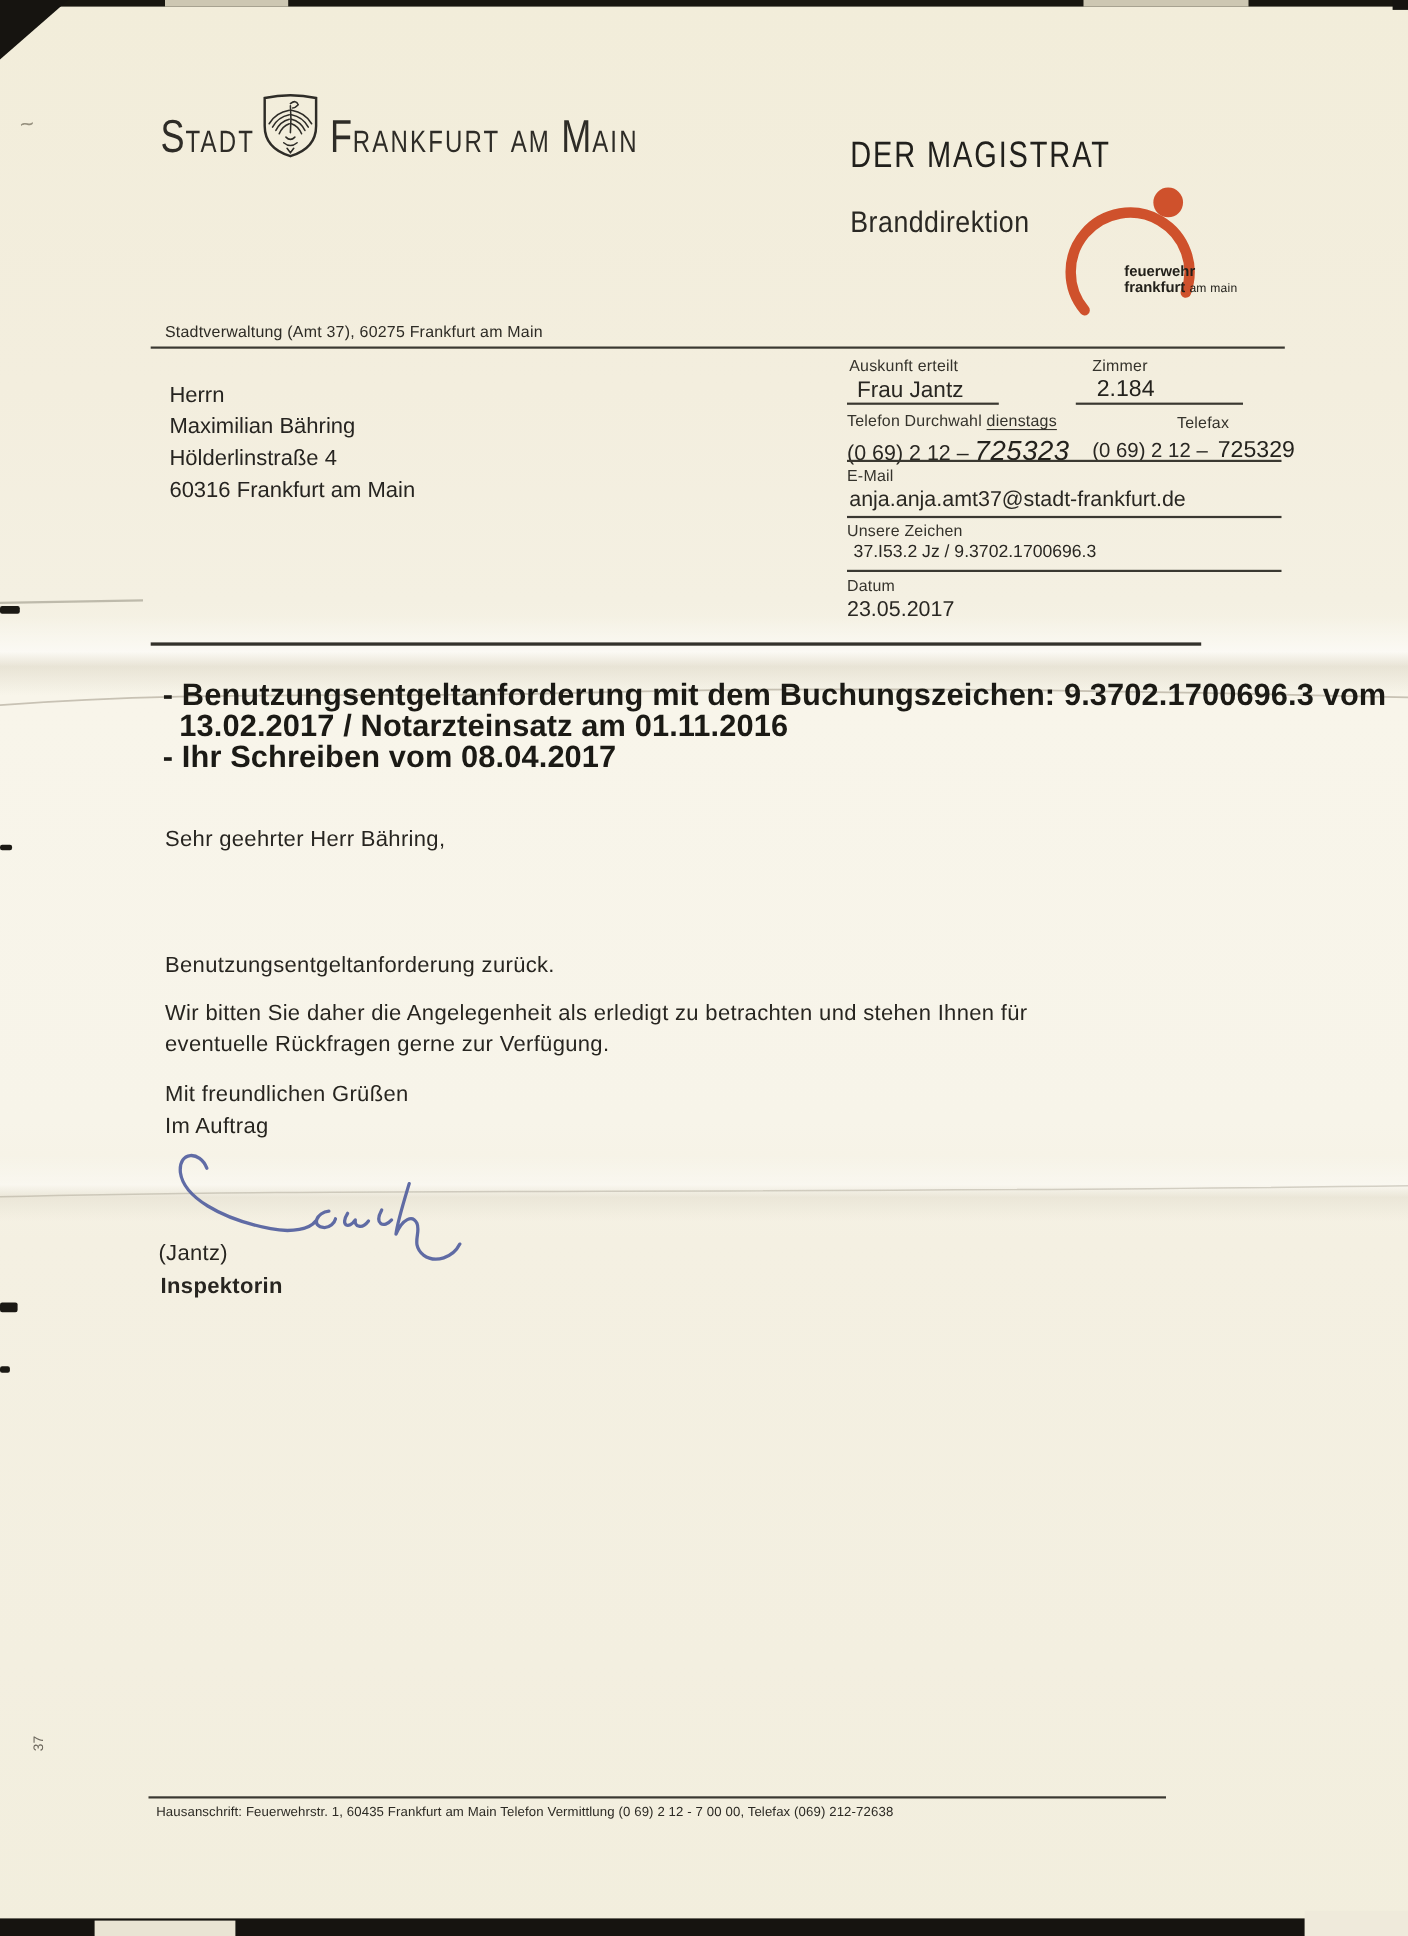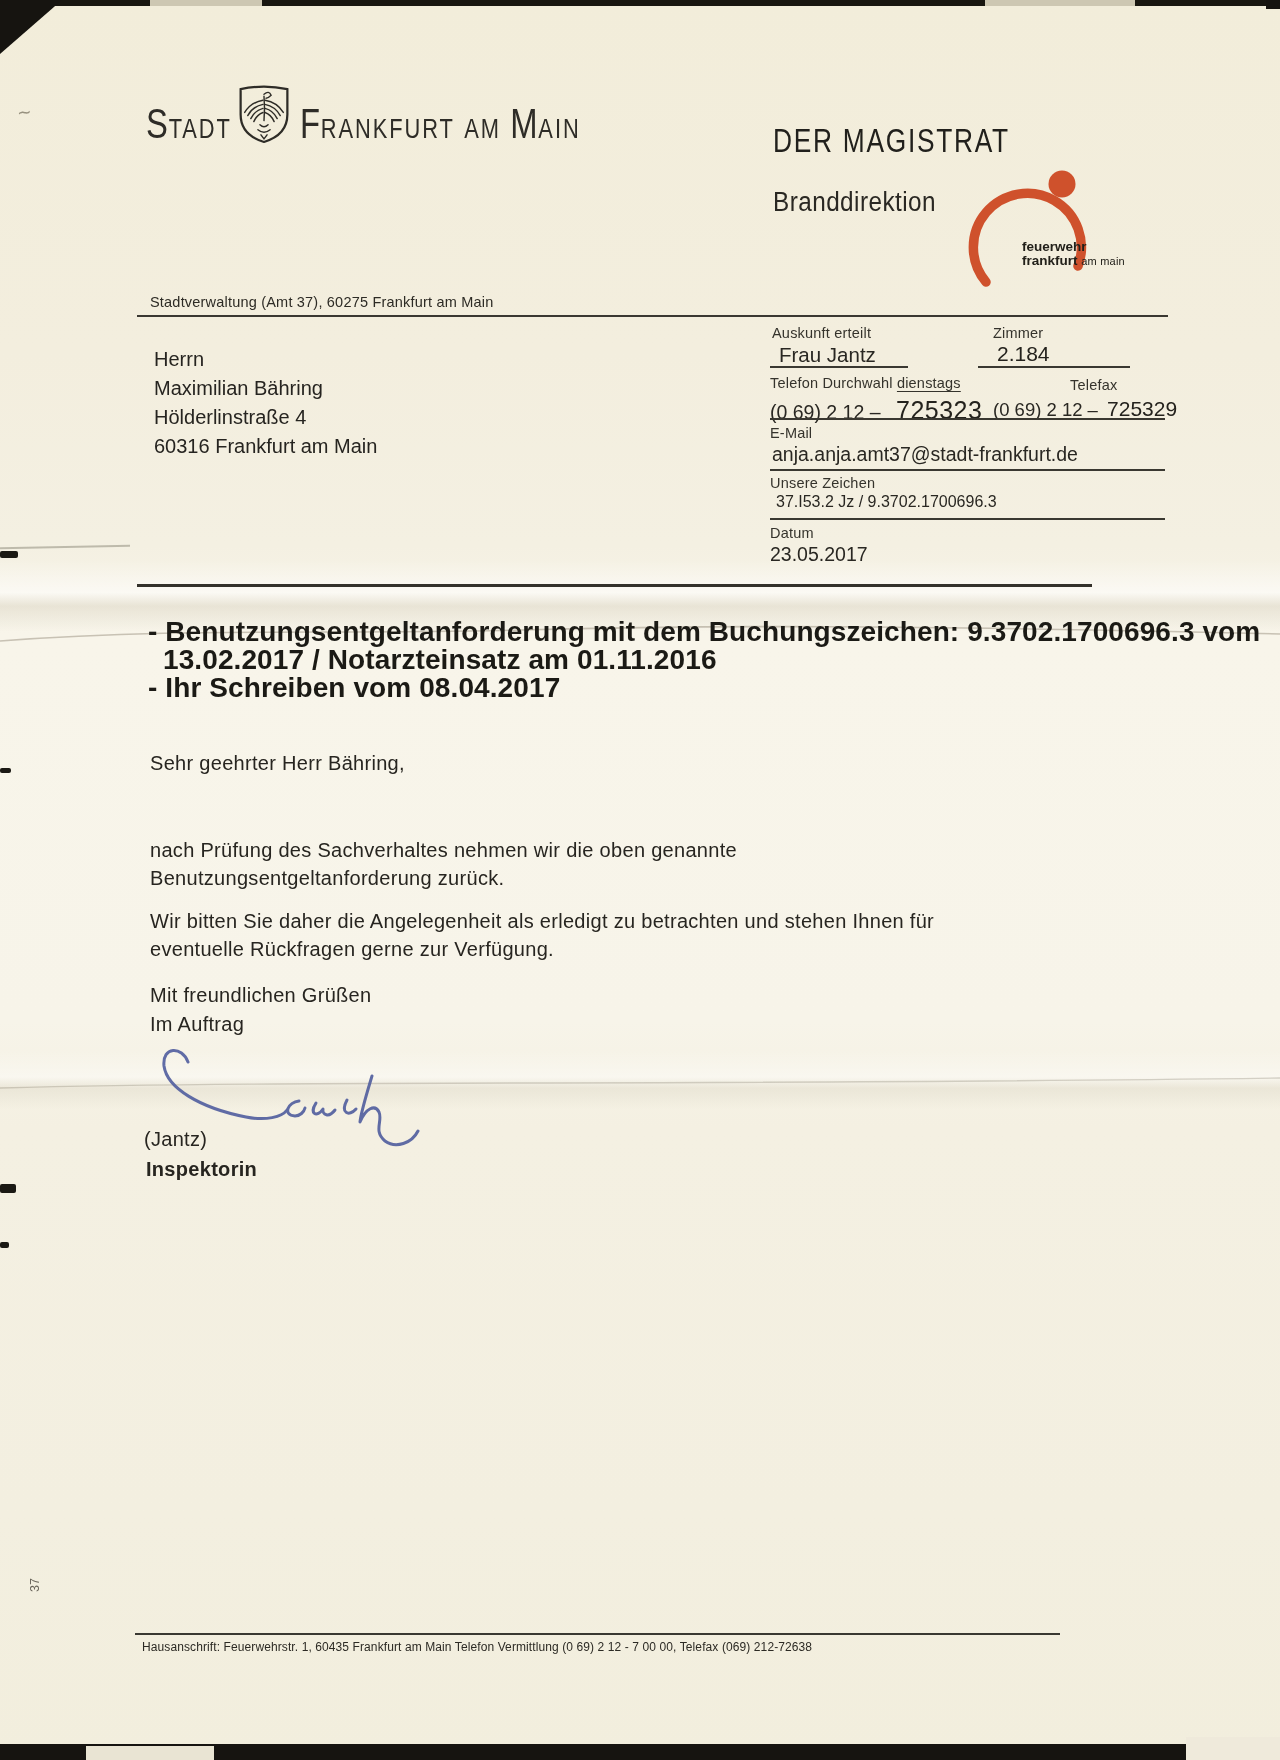--- a/index.html
+++ b/index.html
@@ -111,21 +111,21 @@
   <div class="abs mednum" style="left:997px;top:342px;">2.184</div>
   <div class="rule" style="left:770px;top:366px;width:138px;height:2px;"></div>
   <div class="rule" style="left:978px;top:366px;width:152px;height:2px;"></div>
 
   <div class="abs lbl" style="left:770px;top:375px;">
     <span>Telefon Durchwahl</span>
     <span class="u">dienstags</span>
   </div>
   <div class="abs val" style="left:770px;top:396px;">
     <span>(0 69) 2 12 –</span>
-    <span class="bignum" style="margin-left:10px;">725323</span>
+    <span class="bignum" style="font-style:italic;">725323</span>
   </div>
   <div class="abs lbl" style="left:1070px;top:377px;">Telefax</div>
   <div class="abs val" style="left:993px;top:397px;font-size:18.5px;">
     <span>(0 69) 2 12 –</span>
     <span class="mednum" style="margin-left:4px;">725329</span>
   </div>
   <div class="rule" style="left:770px;top:418px;width:395px;height:2px;"></div>
 
   <div class="abs lbl" style="left:770px;top:425px;">E-Mail</div>
   <div class="abs val" style="left:772px;top:443px;">anja.anja.amt37@stadt-frankfurt.de</div>
@@ -138,21 +138,20 @@
   <div class="abs lbl" style="left:770px;top:525px;">Datum</div>
   <div class="abs val" style="left:770px;top:543px;">23.05.2017</div>
 
   <div class="rule" style="left:137px;top:584px;width:955px;height:2.5px;background:#33312a;"></div>
 
   <div class="abs subject" style="left:148px;top:616px;">- Benutzungsentgeltanforderung mit dem Buchungszeichen: 9.3702.1700696.3 vom</div>
   <div class="abs subject" style="left:163px;top:644px;">13.02.2017 / Notarzteinsatz am 01.11.2016</div>
   <div class="abs subject" style="left:148px;top:672px;">- Ihr Schreiben vom 08.04.2017</div>
 
   <div class="abs bodytxt" style="left:150px;top:752px;">Sehr geehrter Herr Bähring,</div>
-  <div class="abs bodytxt" style="left:150px;top:839px;">nach Prüfung des Sachverhaltes nehmen wir die oben genannte</div>
   <div class="abs bodytxt" style="left:150px;top:867px;">Benutzungsentgeltanforderung zurück.</div>
   <div class="abs bodytxt" style="left:150px;top:910px;">Wir bitten Sie daher die Angelegenheit als erledigt zu betrachten und stehen Ihnen für</div>
   <div class="abs bodytxt" style="left:150px;top:938px;">eventuelle Rückfragen gerne zur Verfügung.</div>
   <div class="abs bodytxt" style="left:150px;top:984px;">Mit freundlichen Grüßen</div>
   <div class="abs bodytxt" style="left:150px;top:1013px;">Im Auftrag</div>
 
   <svg class="abs" style="left:142px;top:1028px;" width="300" height="140" viewBox="0 0 300 140">
     <g fill="none" stroke="#53609f" stroke-width="3" stroke-linecap="round" stroke-linejoin="round" opacity="0.92">
       <path d="M46 34 C40 18 20 18 22 38 C25 60 58 80 104 89 C124 93 140 89 145 82"></path>
       <path d="M157 73 C146 74 140 87 153 88 C158 88 162 84 163 80"></path>

